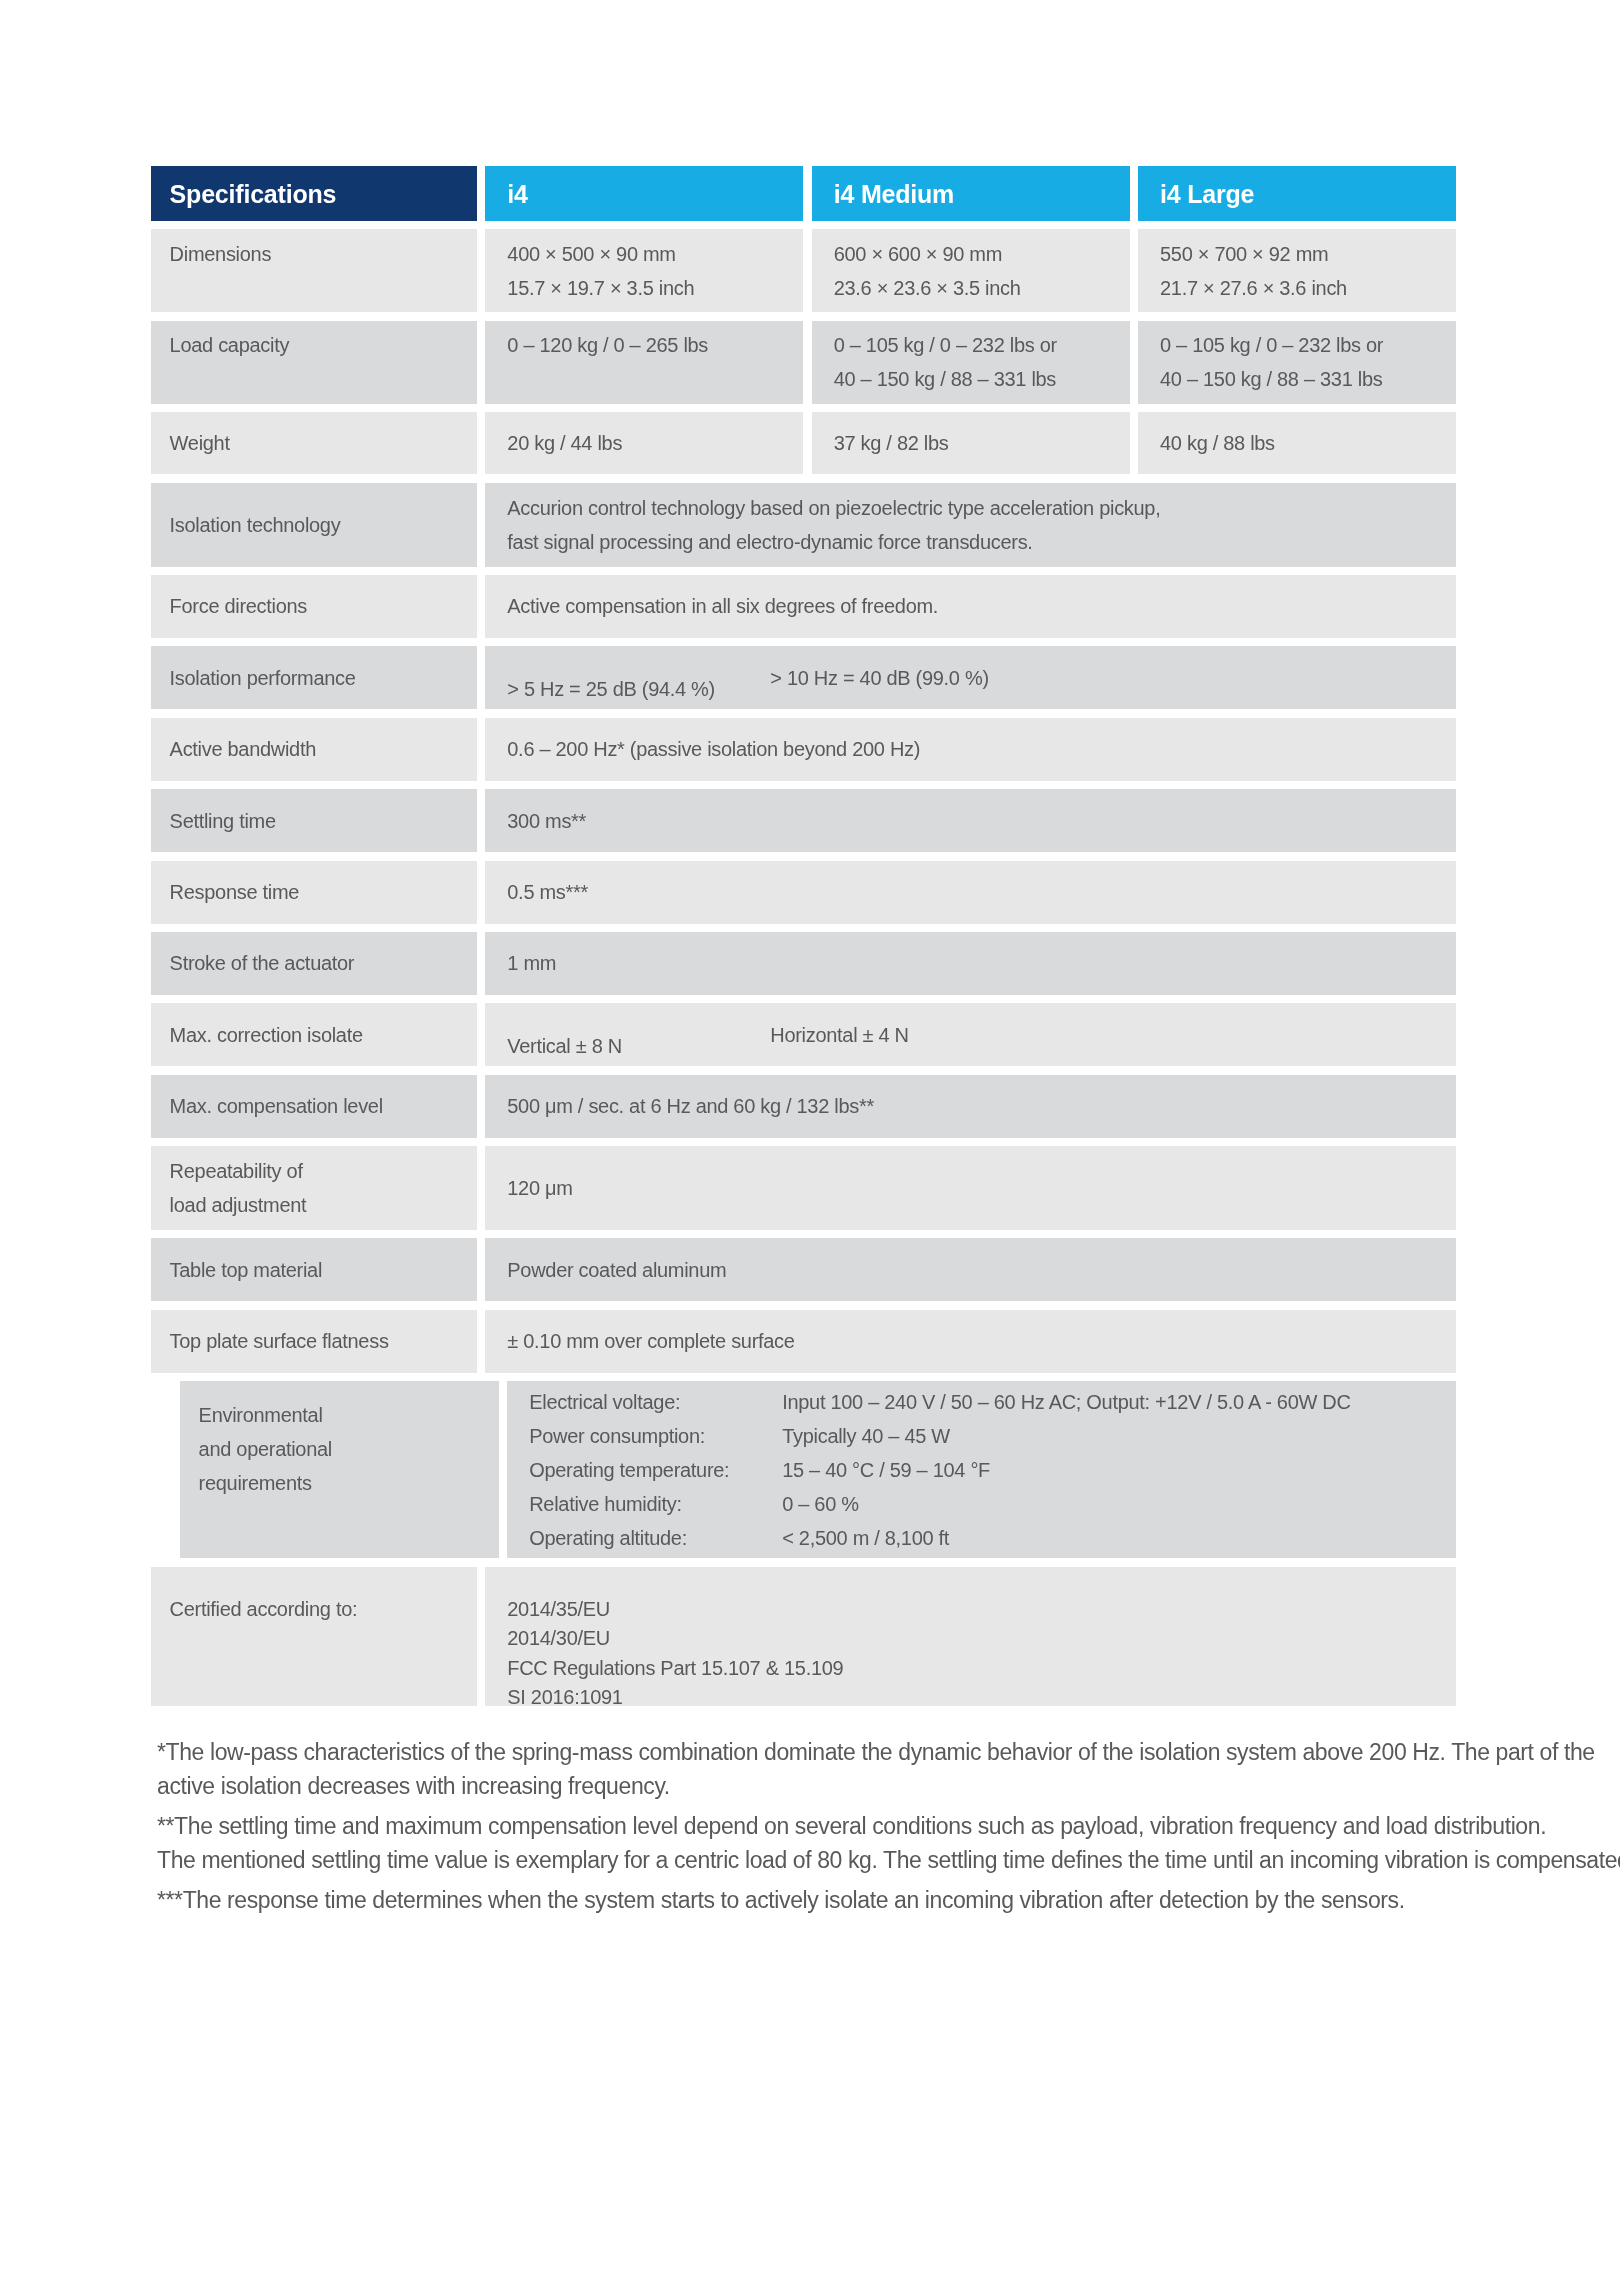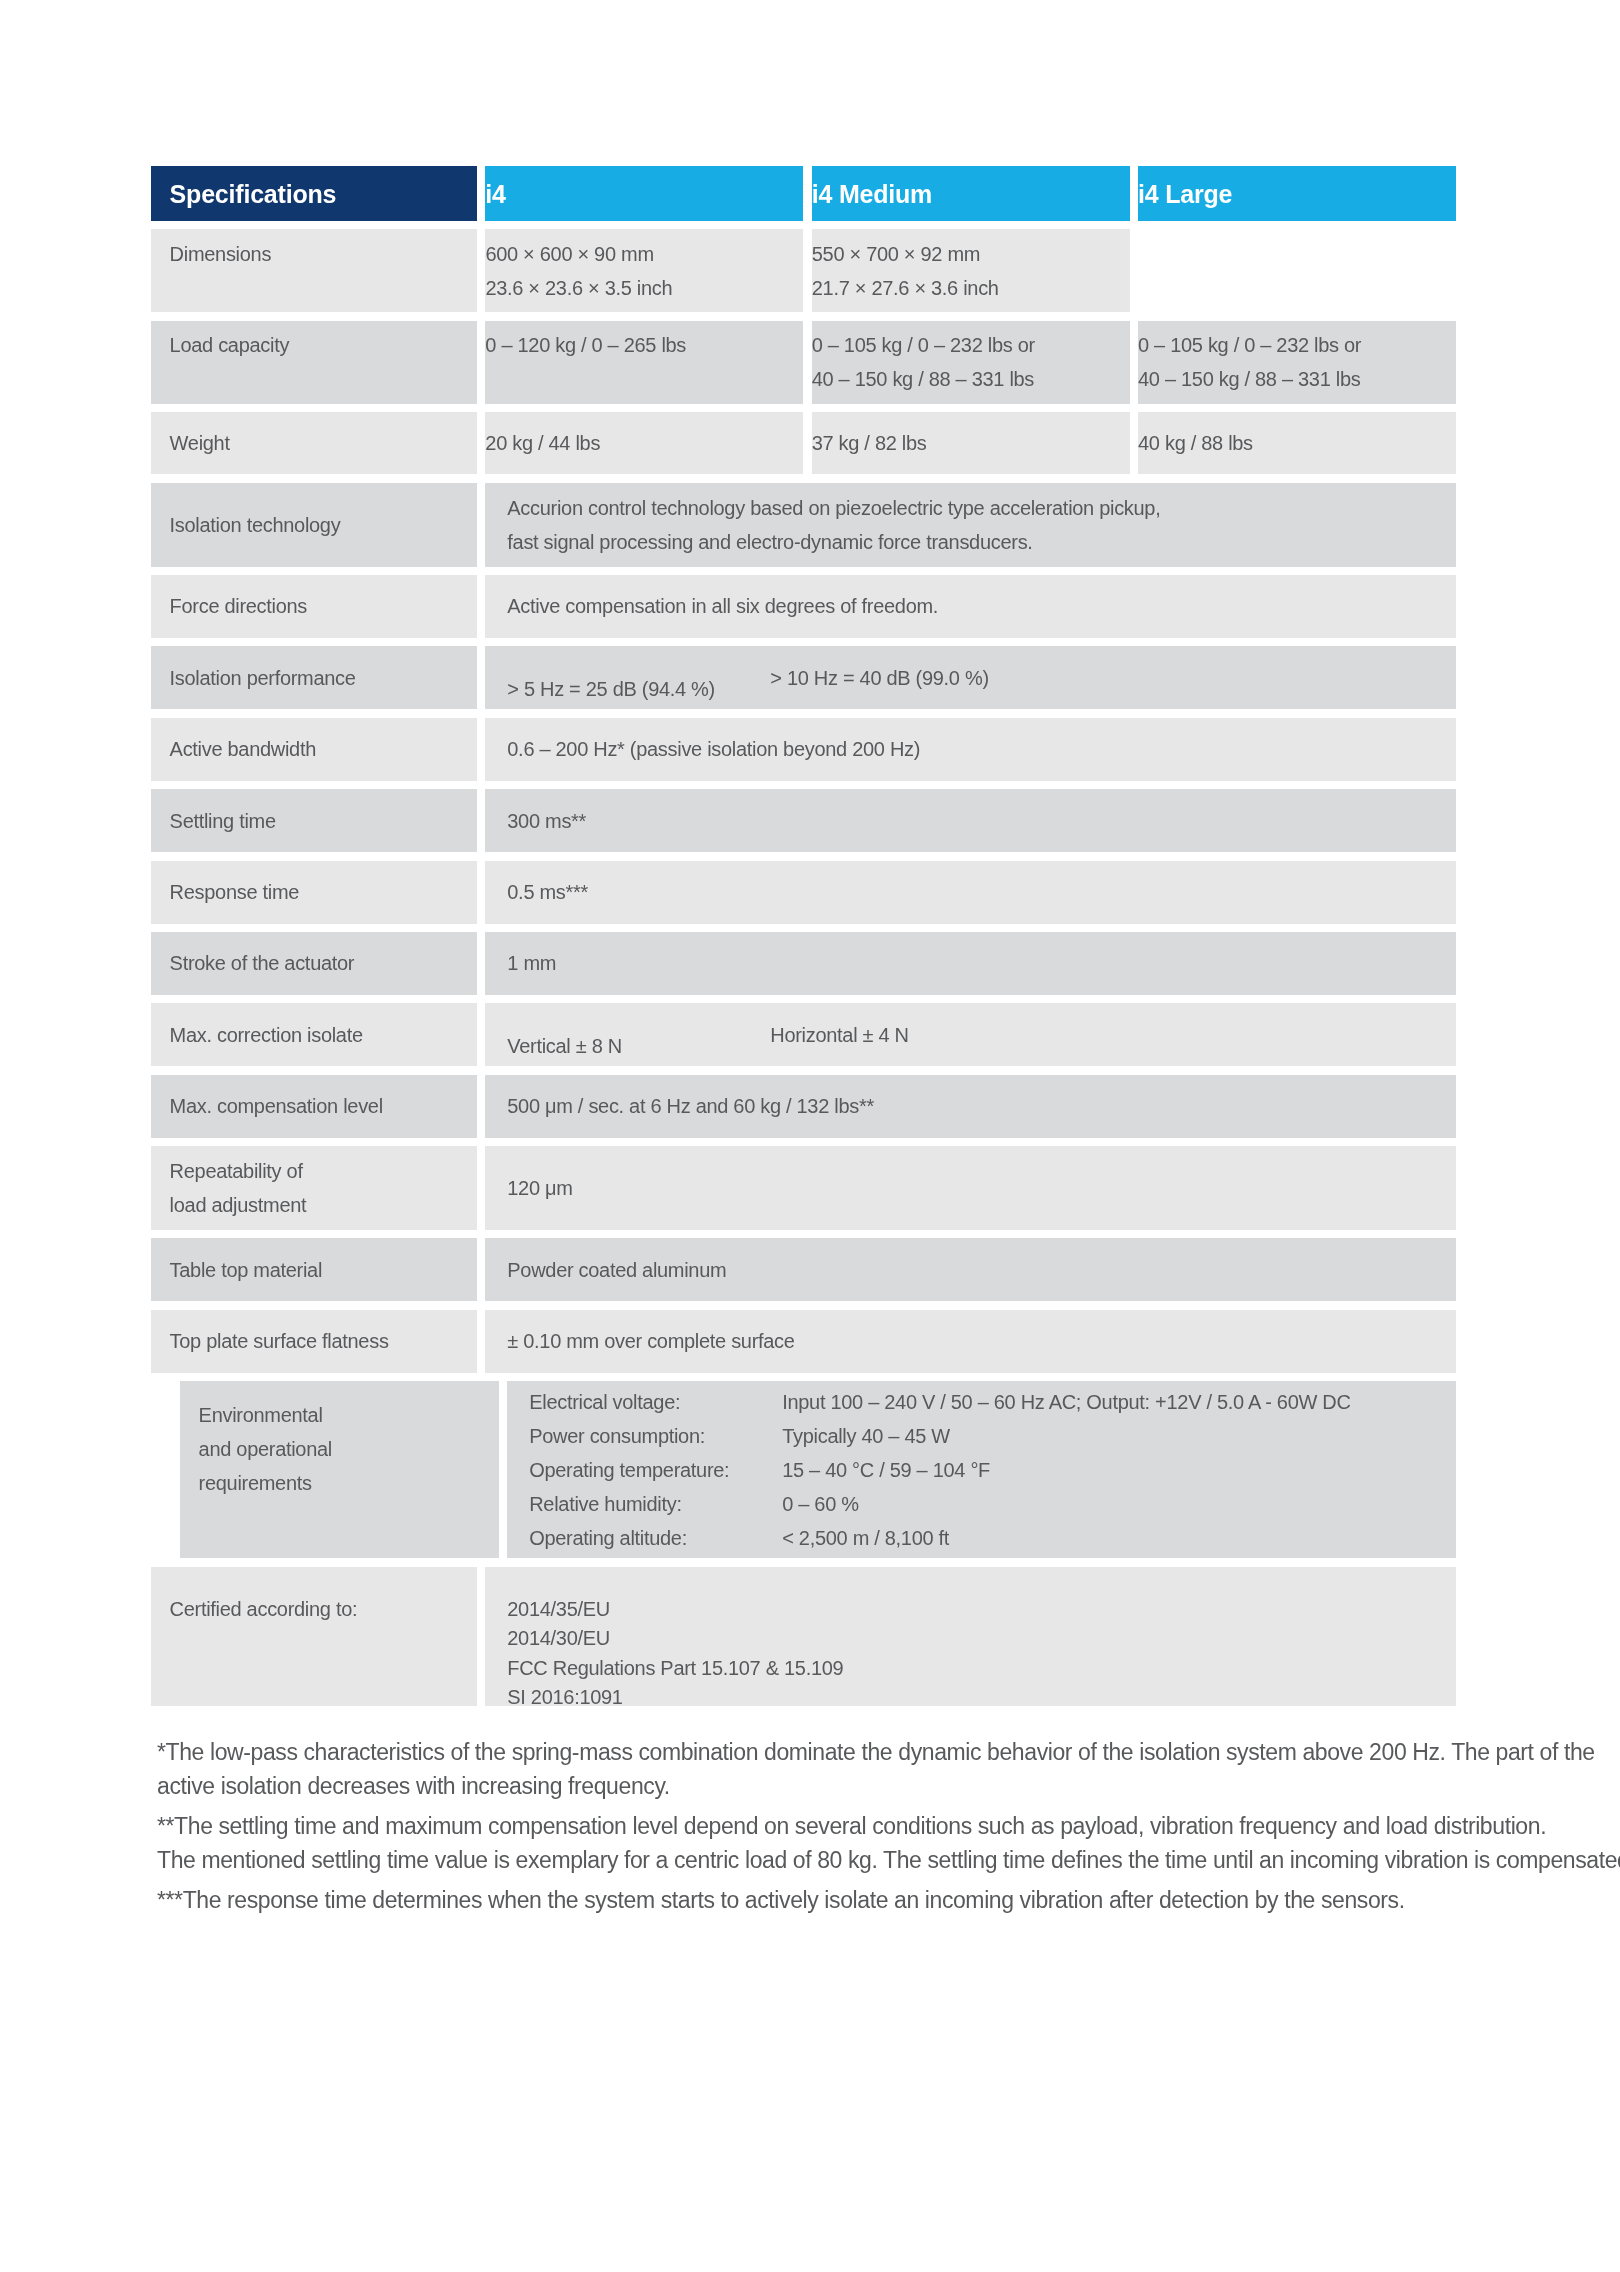--- a/index.html
+++ b/index.html
@@ -14,21 +14,21 @@
 
   .trow { display:flex; gap:8.4px; margin-bottom:8.4px; }
 
   .cell {
     box-sizing:border-box;
     display:flex; align-items:center;
     white-space:pre;
     font-size:20px; line-height:34px; letter-spacing:-0.3px;
   }
   .c0 { width:326px; padding-left:18.6px; }
-  .cv { width:318px; }
+  .cv { width:318px; padding-left:22px; }
   .cspan { width:971px; padding-left:22px; }
 
   
   .hrow .cell { height:55px; font-size:25px; font-weight:bold; color:#ffffff; letter-spacing:-0.2px; }
   .h-spec { background:#11386e; }
   .h-prod { background:#17ade4; }
 
   
   .light .cell { background:#e7e7e8; }
   .dark  .cell { background:#d9dadb; }
@@ -65,20 +65,22 @@
 
   <div class="trow hrow">
     <div class="cell c0 h-spec"><span>Specifications</span></div>
     <div class="cell cv h-prod"><span>i4</span></div>
     <div class="cell cv h-prod"><span>i4 Medium</span></div>
     <div class="cell cv h-prod"><span>i4 Large</span></div>
   </div>
 
   <div class="trow light h98 tt">
     <div class="cell c0"><span>Dimensions</span></div>
+    <div class="cell cv"><span>400 × 500 × 90 mm
+15.7 × 19.7 × 3.5 inch</span></div>
     <div class="cell cv"><span>600 × 600 × 90 mm
 23.6 × 23.6 × 3.5 inch</span></div>
     <div class="cell cv"><span>550 × 700 × 92 mm
 21.7 × 27.6 × 3.6 inch</span></div>
   </div>
 
   <div class="trow dark h98 tt">
     <div class="cell c0"><span>Load capacity</span></div>
     <div class="cell cv"><span>0 – 120 kg / 0 – 265 lbs</span></div>
     <div class="cell cv"><span>0 – 105 kg / 0 – 232 lbs or

